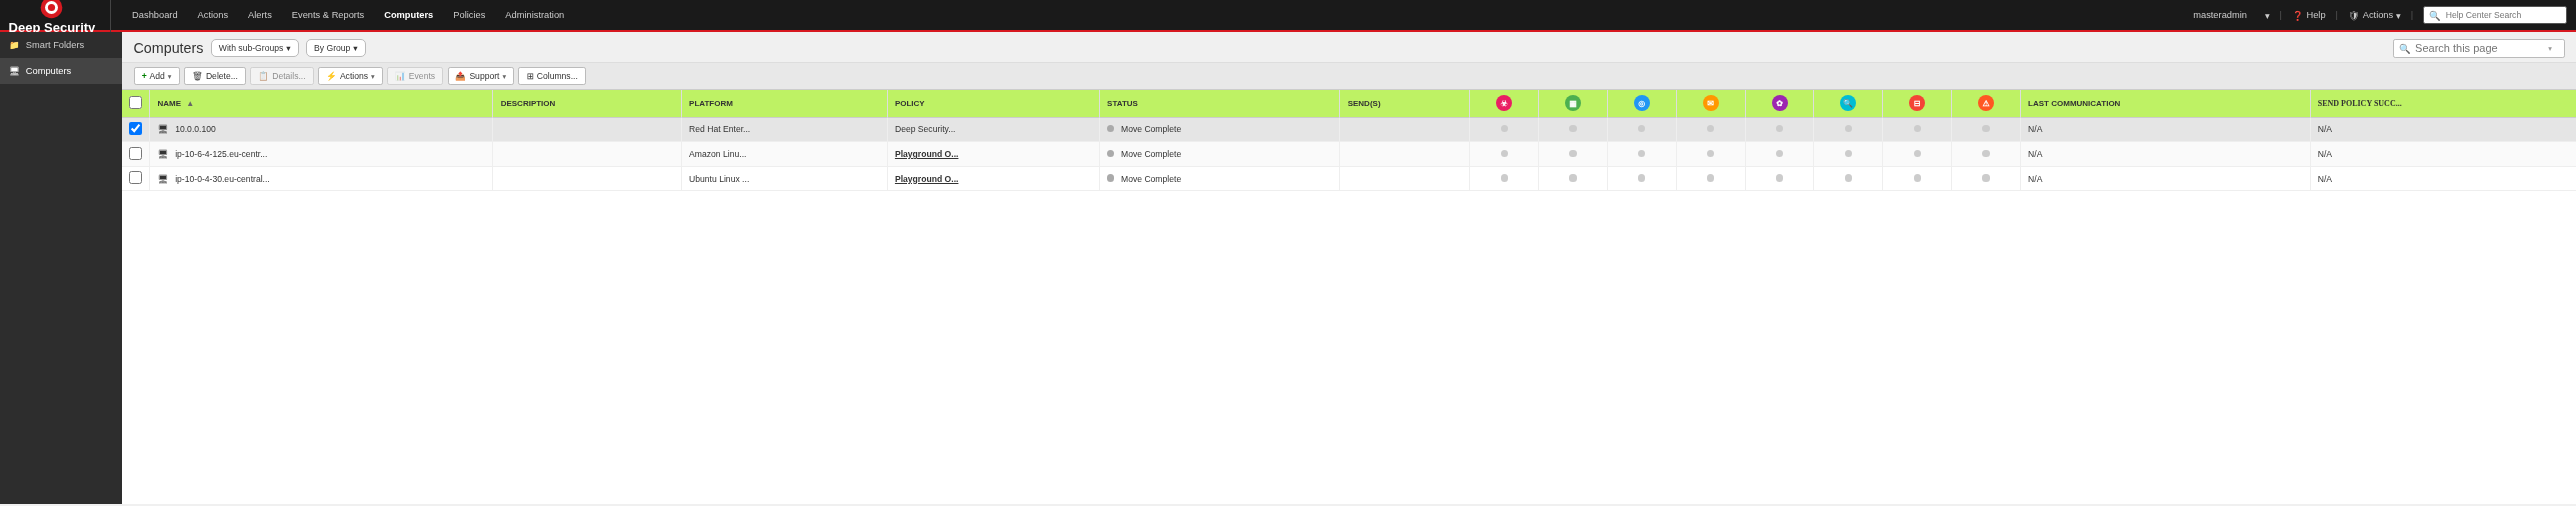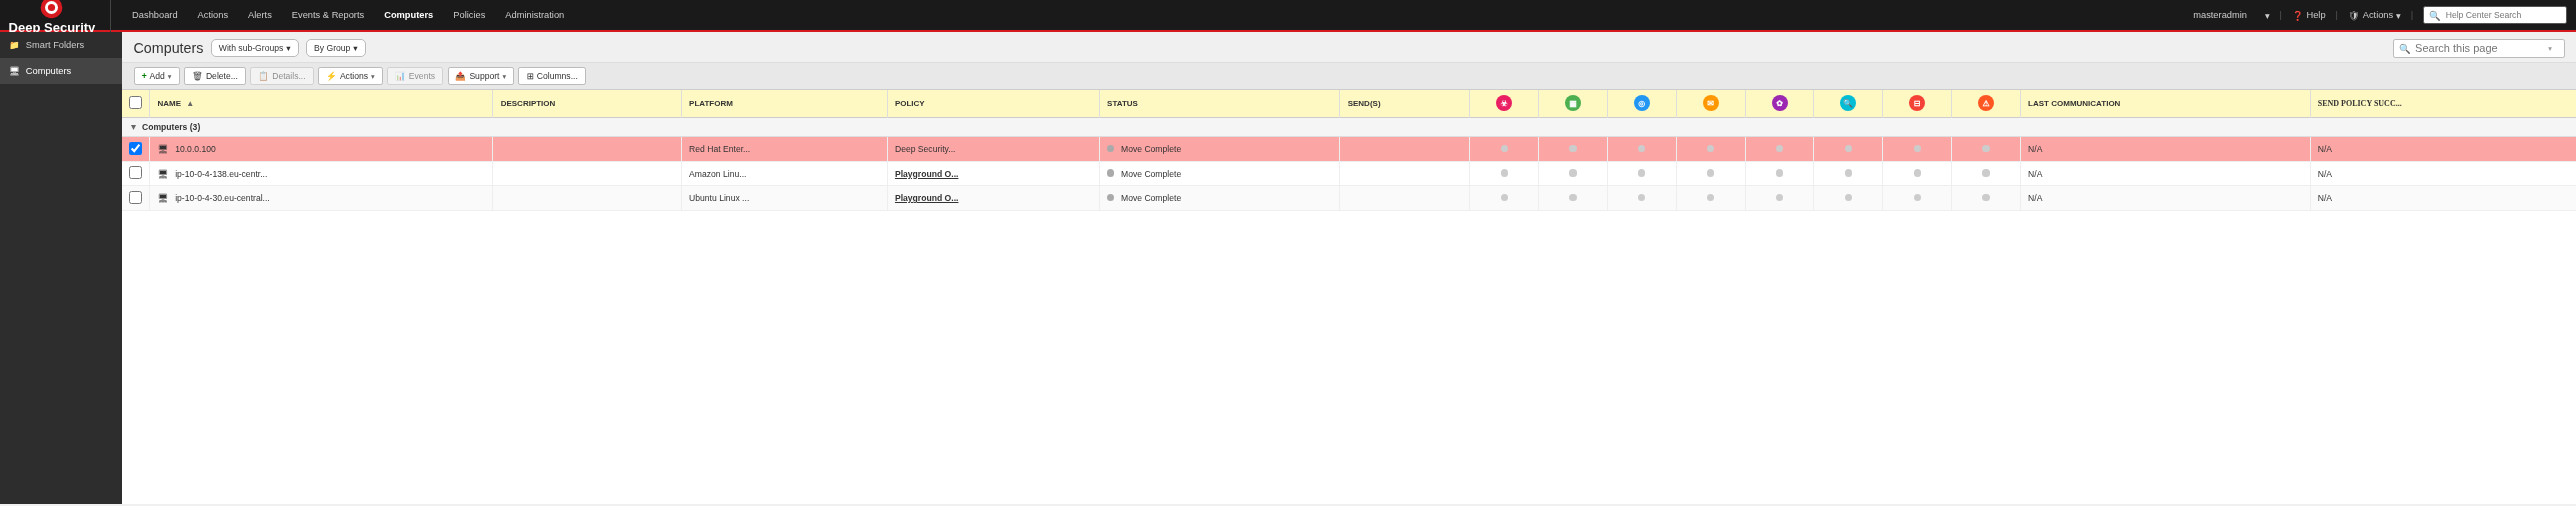--- a/index.html
+++ b/index.html
@@ -219,21 +219,21 @@
       flex: 1;
       overflow: auto;
       background: white;
     }
     table {
       width: 100%;
       border-collapse: collapse;
       font-size: 8.6px;
     }
     thead tr {
-      background: #fef9c3;
+      background: #bef264;
       border-bottom: 1.4px solid #ccc;
       padding-left: 38px;
     }
     thead th {
       padding: 5.7px 7.2px;
       text-align: left;
       font-weight: bold;
       color: #333;
       font-size: 8px;
       white-space: nowrap;
@@ -275,21 +275,21 @@
       margin-right: 4.3px;
       color: #666;
     }
 
     
     tbody tr.data-row {
       border-bottom: 0.7px solid #eee;
       background: white;
     }
     tbody tr.data-row:nth-child(even) { background: #fafafa; }
-    tbody tr.data-row.selected { background: #fca5a5; }
+    tbody tr.data-row.selected { background: #e5e5e5; }
     tbody td {
       padding: 4.3px 7.2px;
       color: #333;
       white-space: nowrap;
       border-right: 0.7px solid #eee;
     }
     tbody td:last-child { border-right: none; }
     .status-dot {
       width: 7.2px;
       height: 7.2px;
@@ -468,23 +468,20 @@
             </th>
             <th>
               <span>LAST COMMUNICATION</span>
             </th>
             <th>
               <span>SEND POLICY SUCC...</span>
             </th>
           </tr>
         </thead>
         <tbody id="table-body">
-        <tr class="group-row">
-              <td colspan="18"><span class="group-toggle">▼</span><span>Computers (3)</span></td>
-            </tr>
             <tr class="data-row selected">
       <td style="text-align:center;">
         <input type="checkbox" checked="" style="">
       </td>
       <td>
         <span style="margin-right:4.3px;">🖥</span>
         <span>10.0.0.100</span>
       </td>
       <td>
         <span></span>
@@ -516,21 +513,21 @@
       <td>
         <span>N/A</span>
       </td>
     </tr>
             <tr class="data-row">
       <td style="text-align:center;">
         <input type="checkbox" style="">
       </td>
       <td>
         <span style="margin-right:4.3px;">🖥</span>
-        <span>ip-10-0-4-138.eu-centr...</span>
+        <span>ip-10-6-4-125.eu-centr...</span>
       </td>
       <td>
         <span></span>
       </td>
       <td>
         <span>Amazon Linu...</span>
       </td>
       <td>
         <span class="bold-text">Playground O...</span>
       </td>

